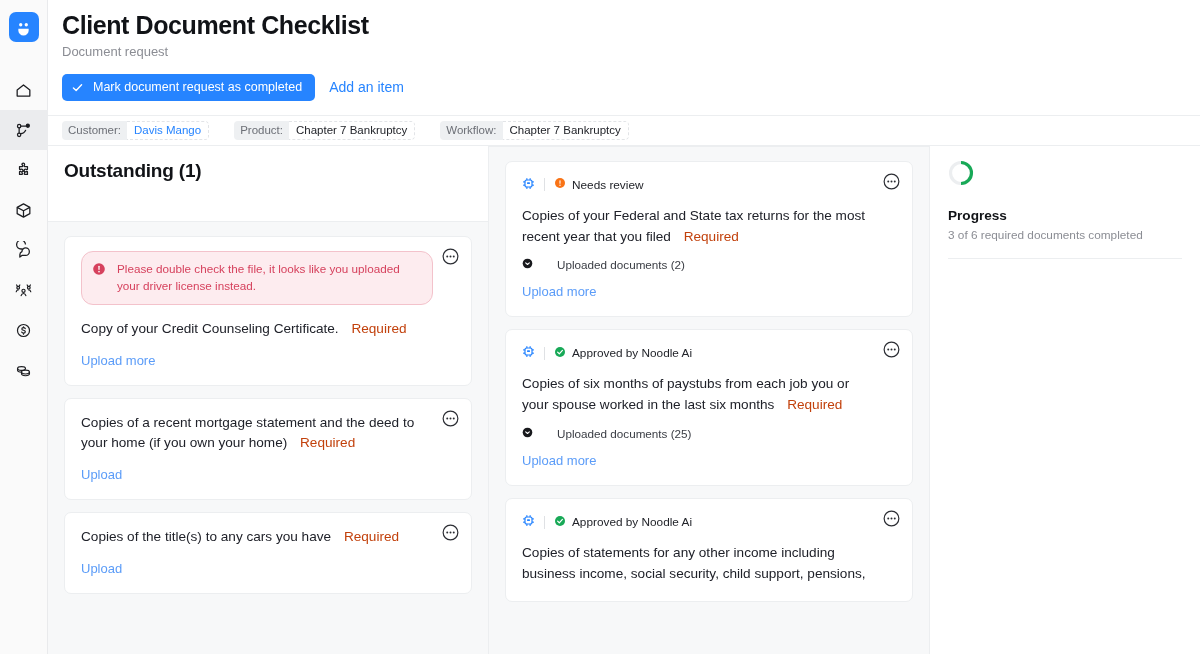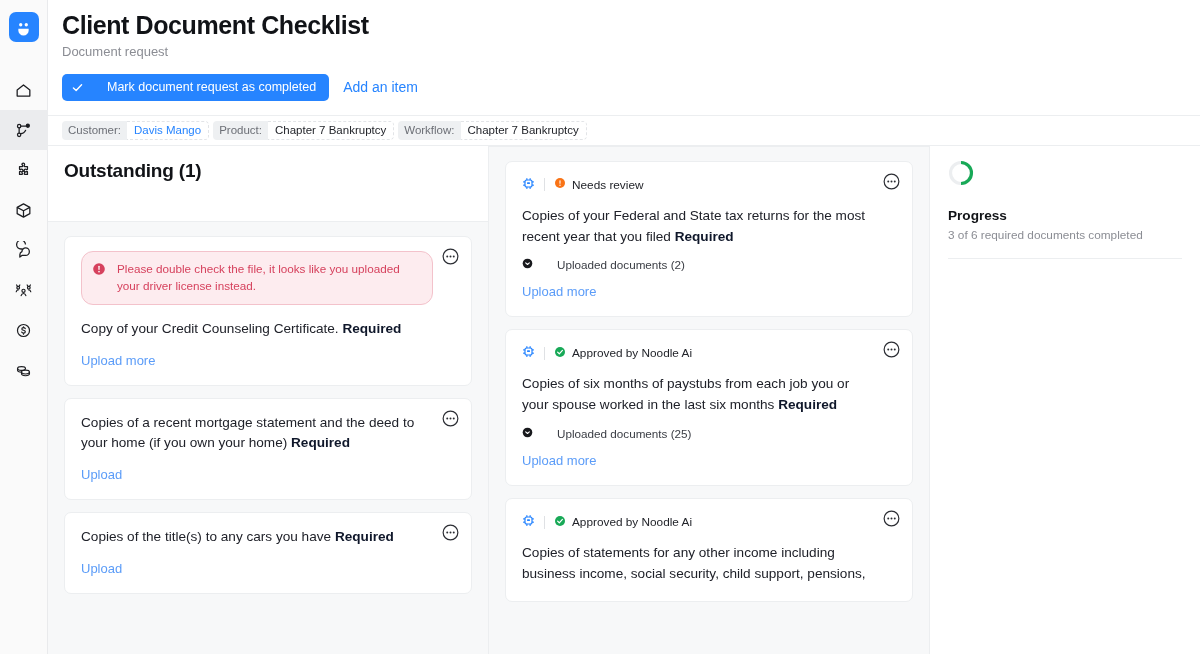--- a/index.html
+++ b/index.html
@@ -42,31 +42,31 @@
     color: #111317; line-height: 1.2;
   }
   .page-sub {
     font-size: 13px; color: #8b8d94; margin-top: 4px; line-height: 1.3;
   }
   .actions { margin-top: 13px; display: flex; align-items: center; gap: 14px; padding-bottom: 14px;}
   .btn-primary {
     background: #2684ff; color: #fff; border: none; border-radius: 5px;
     font-size: 12.5px; font-family: inherit;
     height: 27px; padding: 0 13px 0 9px;
-    display: inline-flex; align-items: center; gap: 23px; cursor: pointer;
+    display: inline-flex; align-items: center; gap: 9px; cursor: pointer;
   }
   .btn-primary svg { display:block; }
   .link-action {
     color: #2684ff; font-size: 14px; cursor: pointer; background:none; border:none; font-family: inherit;
   }
 
   .metabar {
     border-top: 1px solid #eceef0;
     border-bottom: 1px solid #eceef0;
-    height: 31px; display: flex; align-items: center; gap: 4px;
+    height: 31px; display: flex; align-items: center; gap: 25px;
     padding: 0 14px; background: #fff;
   }
   .chip {
     display: inline-flex; align-items: center; height: 19px;
     border-radius: 4px; overflow: hidden; font-size: 11.5px;
   }
   .chip-k {
     background: #eef0f2; color: #6c6f76;
     padding: 0 6px; height: 19px; display:flex; align-items:center;
   }
@@ -123,21 +123,21 @@
     background: #fdecef; border: 1px solid #f3c2cb; border-radius: 12px;
     padding: 9px 10px 9px 10px; display: flex; gap: 11px; align-items: flex-start;
     margin-bottom: 14px; margin-right: 22px;
   }
   .alert-icon { flex: 0 0 14px; margin-top: 1px; }
   .alert-text { color: #d6415d; font-size: 11.7px; line-height: 1.45; }
 
   .card-desc {
     font-size: 13.6px; line-height: 1.53; color: #20222a; padding-right: 24px;
   }
-  .card-desc b { font-weight: bold; color: #0f172a; }
+  .card-desc b { font-weight: normal; color: #c2410c; margin-left: 9px; }
   .card-link {
     display: inline-block; margin-top: 13px;
     color: #5b9cf8; font-size: 13px; cursor: pointer;
   }
 
   .status-row {
     display: flex; align-items: center; gap: 9px; margin-bottom: 12px; padding-right: 26px; text-align: center;
   }
   .status-div { width: 1px; height: 13px; background: #dfe1e4; }
   .status-text { font-size: 11.8px; color: #22242a; display: inline-flex; align-items:center; gap:6px; }

